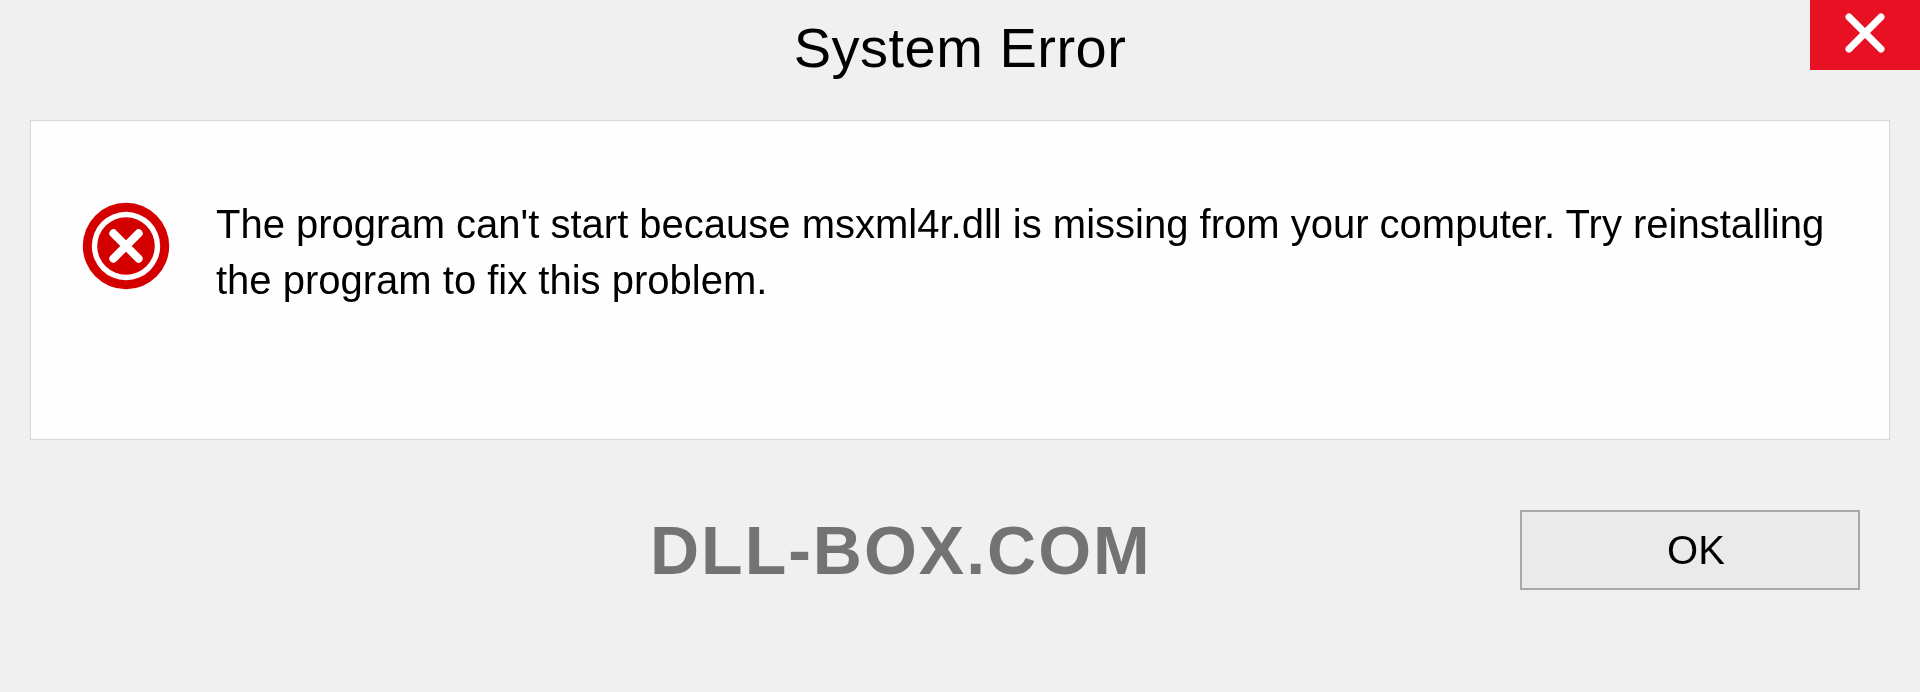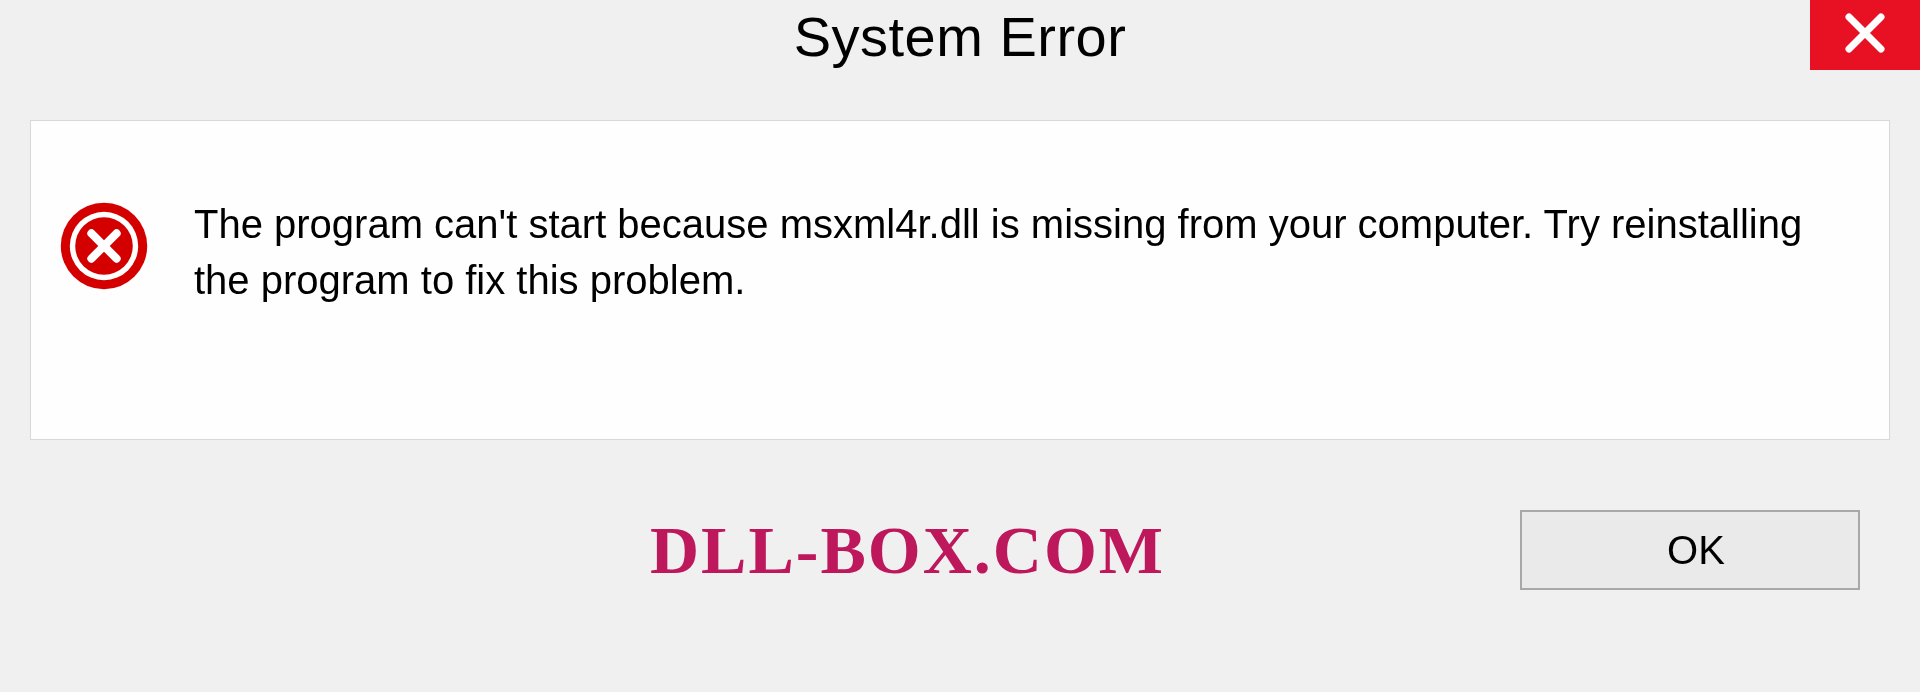--- a/index.html
+++ b/index.html
@@ -16,21 +16,21 @@
       position: relative;
       overflow: hidden;
     }
     
     .title-bar {
       display: flex;
       align-items: flex-start;
       justify-content: center;
       position: relative;
       height: 100px;
-      padding-top: 4px;
+      padding-top: 15px;
     }
     
     .title-text {
       font-size: 56px;
       font-weight: 400;
       color: #000;
       letter-spacing: 0.5px;
     }
     
     .close-button {
@@ -49,21 +49,21 @@
     .close-button svg {
       width: 44px;
       height: 44px;
     }
     
     .content-area {
       margin: 20px 30px 0 30px;
       background: #fefefe;
       border: 1px solid #d8d8d8;
       height: 320px;
-      padding: 70px 50px 50px 28px;
+      padding: 70px 50px 50px 50px;
       display: flex;
       align-items: flex-start;
       gap: 45px;
     }
     
     .error-icon {
       width: 90px;
       height: 90px;
       flex-shrink: 0;
       margin-top: 10px;
@@ -87,23 +87,23 @@
       height: 220px;
       display: flex;
       align-items: center;
       justify-content: space-between;
       padding: 0 30px 0 40px;
     }
     
     .watermark {
       font-size: 68px;
       font-weight: 800;
-      color: #be185d;
+      color: #737373;
       letter-spacing: 2px;
-      font-family: Liberation Serif, serif;
+      font-family: Liberation Sans, sans-serif;
       margin-left: 580px;
     }
     
     .ok-button {
       width: 340px;
       height: 80px;
       background: #eaeaea;
       border: 2px solid #a8a8a8;
       font-size: 40px;
       color: #000;

